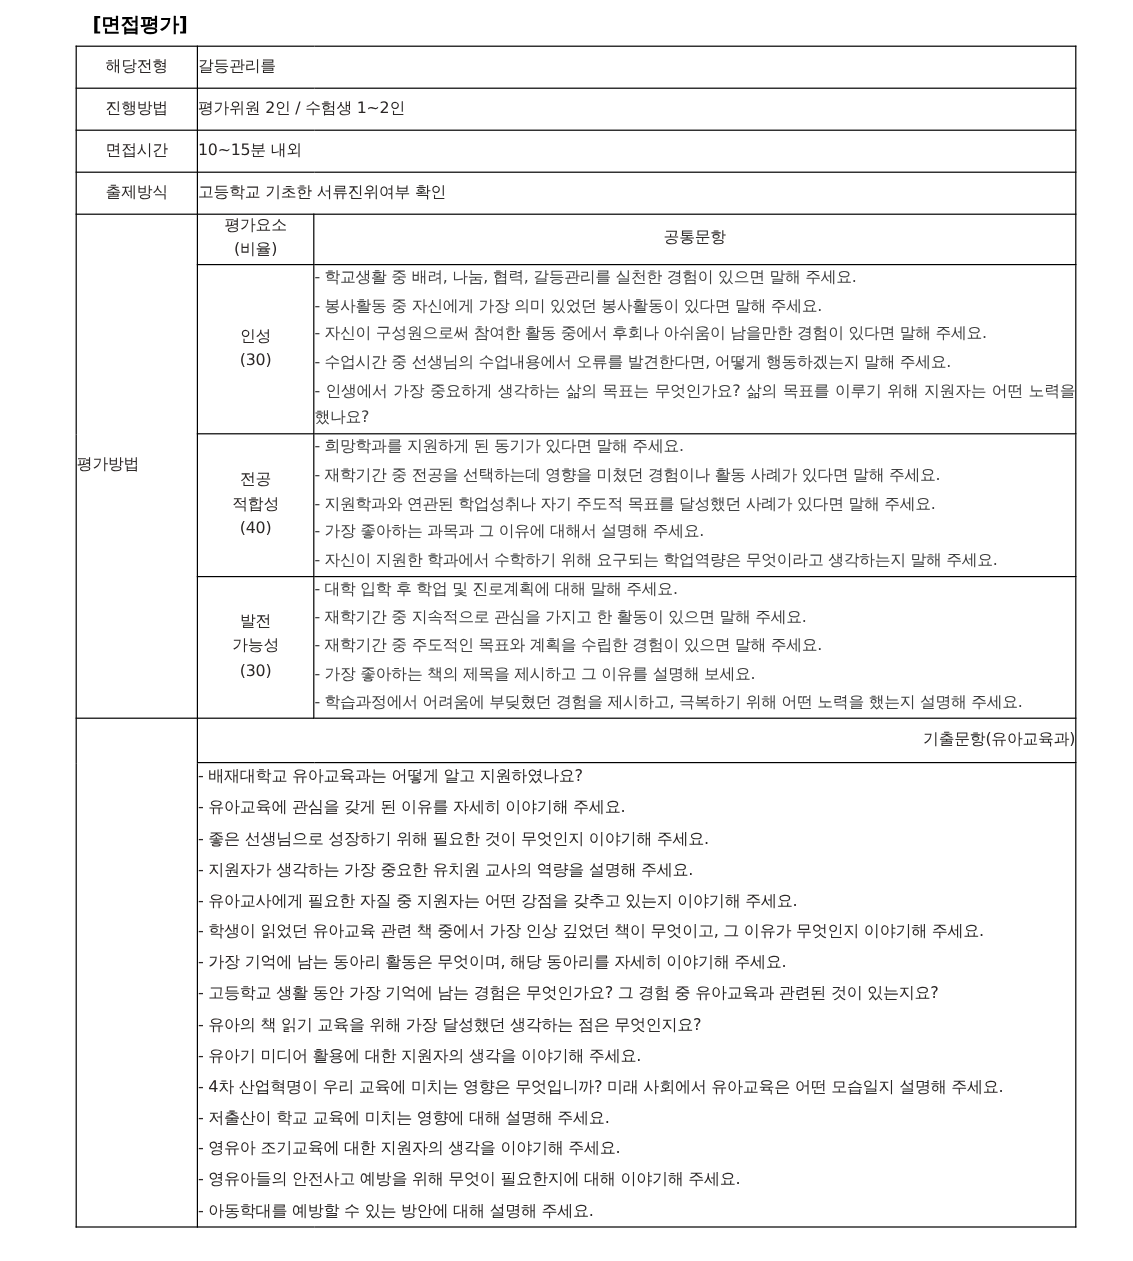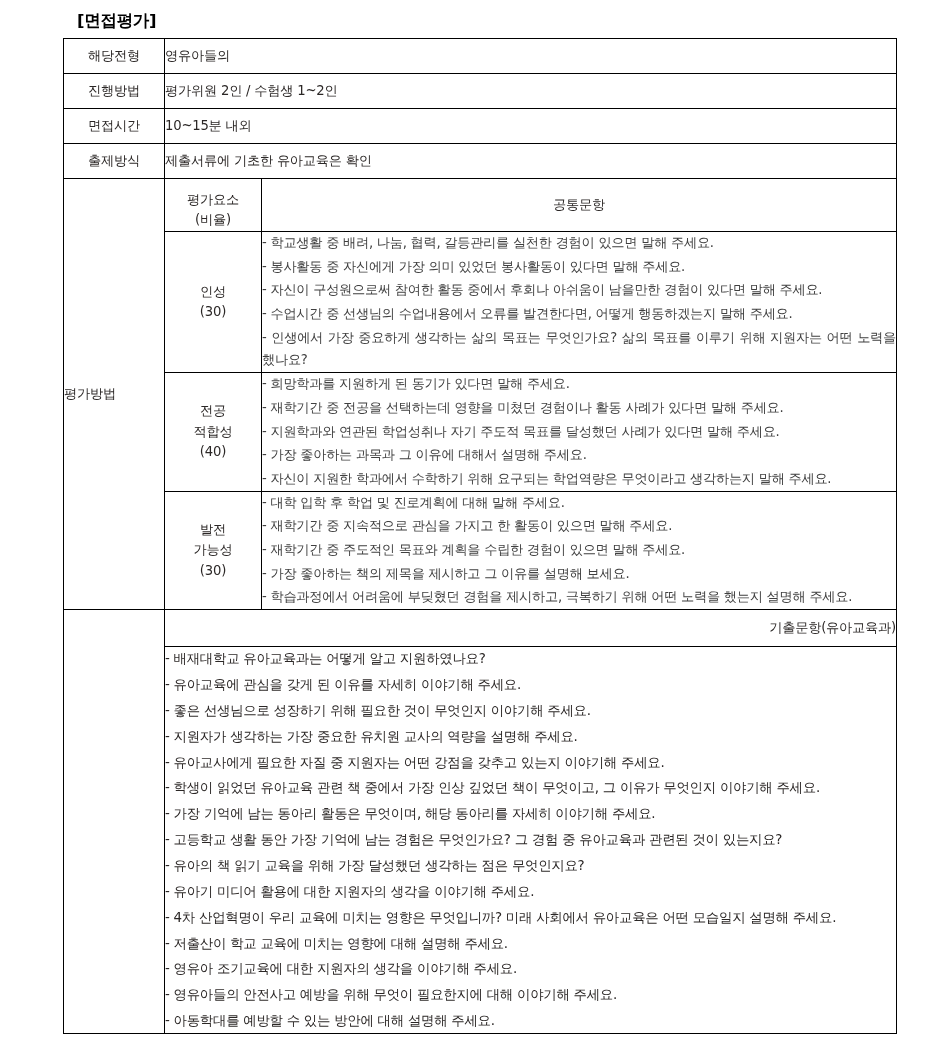--- a/index.html
+++ b/index.html
@@ -76,21 +76,20 @@
   }
   .factor-cell {
     width: 97px;
     text-align: center;
     vertical-align: top;
     padding-top: 10px;
     line-height: 1.75;
     letter-spacing: -0.2px;
   }
   .factor-cell.head {
-    padding-top: 11px;
   }
   .common-head {
     text-align: center;
     vertical-align: top;
     padding-top: 11px;
     letter-spacing: -0.2px;
   }
   .q-cell {
     padding: 6px 8px 7px 8px;
     vertical-align: top;
@@ -143,33 +142,33 @@
   <table class="main">
     <colgroup>
       <col style="width:101px">
       <col style="width:97px">
       <col>
     </colgroup>
     <tbody>
 
       <tr>
         <td class="lbl-cell">해당전형</td>
-        <td class="val-cell" colspan="2">영유아들의</td>
+        <td class="val-cell" colspan="2">갈등관리를</td>
       </tr>
       <tr>
         <td class="lbl-cell">진행방법</td>
         <td class="val-cell" colspan="2">평가위원 2인 / 수험생 1~2인</td>
       </tr>
       <tr>
         <td class="lbl-cell">면접시간</td>
         <td class="val-cell" colspan="2">10~15분 내외</td>
       </tr>
       <tr>
         <td class="lbl-cell">출제방식</td>
-        <td class="val-cell" colspan="2">제출서류에 기초한 유아교육은 확인</td>
+        <td class="val-cell" colspan="2">고등학교 기초한 서류진위여부 확인</td>
       </tr>
 
       <tr>
         <td class="method-label" rowspan="4">평가방법</td>
         <td class="factor-cell head">
           <div>평가요소</div>
           <div>(비율)</div>
         </td>
         <td class="common-head">공통문항</td>
       </tr>

